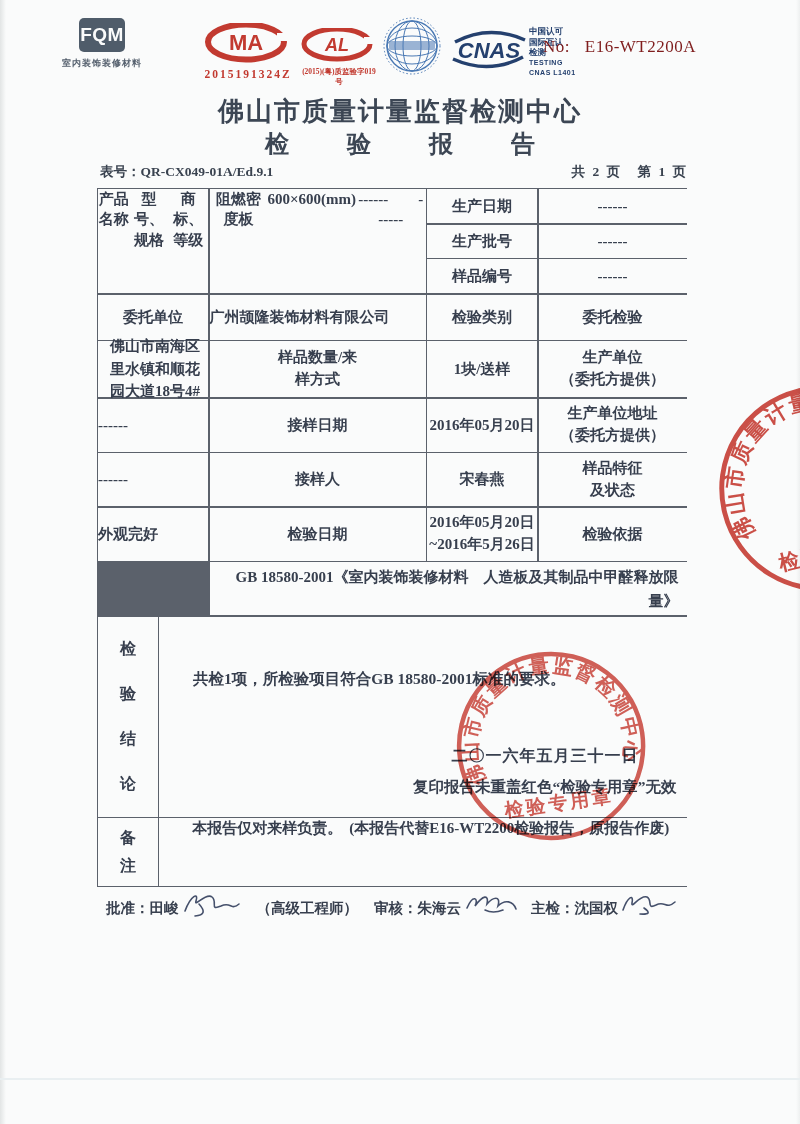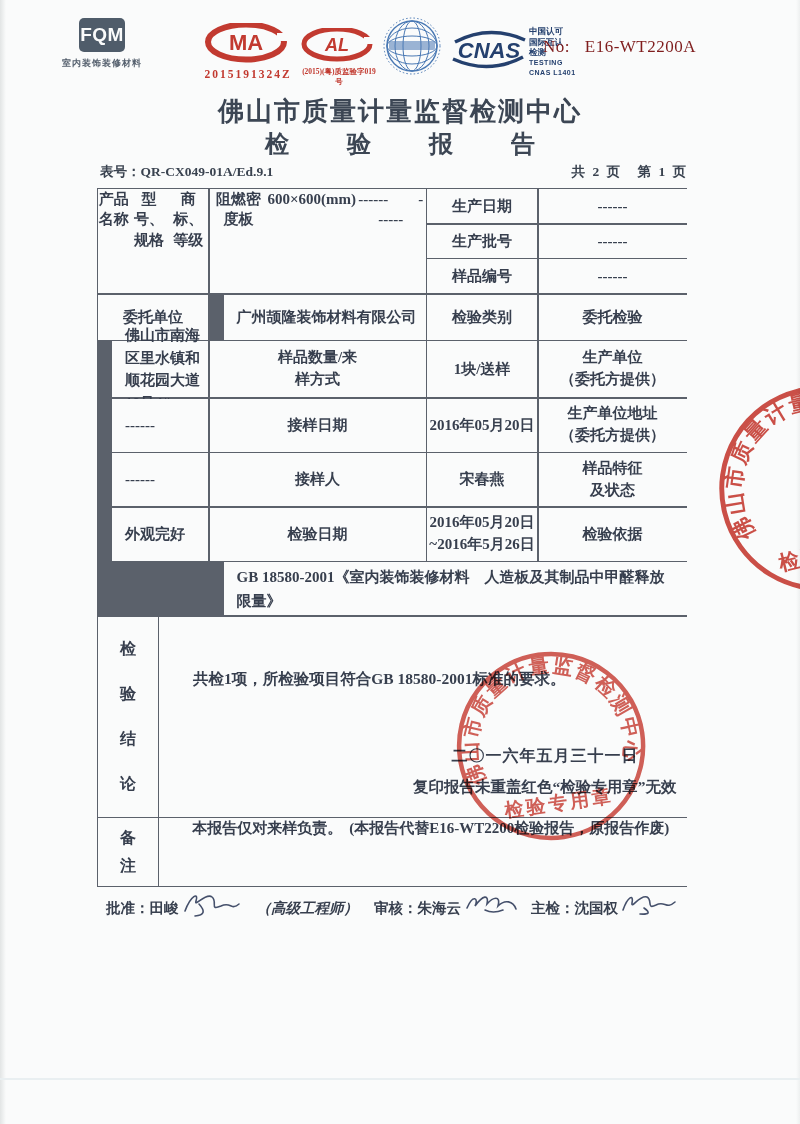--- a/index.html
+++ b/index.html
@@ -42,21 +42,21 @@
   .meta .pg{position:absolute;right:0;top:0;letter-spacing:2px;}
 
   
   .tbl{position:absolute;left:97px;top:188px;width:590px;box-sizing:border-box;
        display:grid;grid-template-columns:110px 216px 110px 148px;
        grid-template-rows:34px 33px 34px 45px 56px 53px 53px 53px 53px 200px 68px;
        gap:1.5px;background:#5b616b;border:1.5px solid #5b616b;}
   .cell{background:#fafbfb;display:flex;align-items:center;justify-content:center;
         font-size:15px;font-weight:bold;text-align:center;line-height:1.35;
         box-sizing:border-box;color:#373f4e;}
-  .cell.lft{justify-content:flex-start;text-align:left;padding-left:13px;padding-right:8px;margin-left:14px;}
+  .cell.lft{justify-content:flex-start;text-align:right;padding-right:8px;}
   .lines3{display:flex;flex-direction:row;justify-content:space-around;height:100%;width:100%;}
   .lines2 div{line-height:1.45;}
   .span-prod-l{grid-column:1;grid-row:1/4;}
   .span-prod-v{grid-column:2;grid-row:1/4;}
   .span-basis{grid-column:2/5;}
   .span-wide{grid-column:1/5;}
 
   .concl{display:flex;align-items:stretch;justify-content:flex-start;padding:0;}
   .concl-lab{width:60px;border-right:1.5px solid #5b616b;display:flex;flex-direction:column;
         justify-content:space-around;align-items:center;padding:10px 0;font-size:16px;}
@@ -252,21 +252,21 @@
       </div>
     </div>
   </div>
 
   <div class="signrow">
     <span>批准：</span>
     <span>田峻</span>
     <svg class="sig" width="62" height="30" viewBox="0 0 62 30">
       <path d="M4 22 C10 6 18 3 15 12 C13 19 25 3 31 8 C37 13 28 22 40 17 C50 12 50 22 58 15 M18 15 Q28 26 14 27" fill="none" stroke="#45506b" stroke-width="1.6" stroke-linecap="round"></path>
     </svg>
-    <span style="margin-left:12px;font-style:italic;">（高级工程师）</span>
+    <span style="margin-left:12px;">（高级工程师）</span>
     <span style="margin-left:16px;">审核：</span>
     <span>朱海云</span>
     <svg class="sig" width="56" height="28" viewBox="0 0 56 28">
       <path d="M4 18 C10 4 16 8 12 16 C20 5 26 4 24 14 C30 7 38 5 35 16 C42 9 50 11 53 19 M22 20 Q30 24 40 20" fill="none" stroke="#45506b" stroke-width="1.6" stroke-linecap="round"></path>
     </svg>
     <span style="margin-left:10px;">主检：</span>
     <span>沈国权</span>
     <svg class="sig" width="58" height="28" viewBox="0 0 58 28">
       <path d="M3 20 C8 6 14 4 12 13 C11 20 20 4 27 7 C33 10 26 20 36 15 C45 10 46 20 55 12 M24 18 Q34 25 20 24" fill="none" stroke="#45506b" stroke-width="1.6" stroke-linecap="round"></path>
     </svg>

